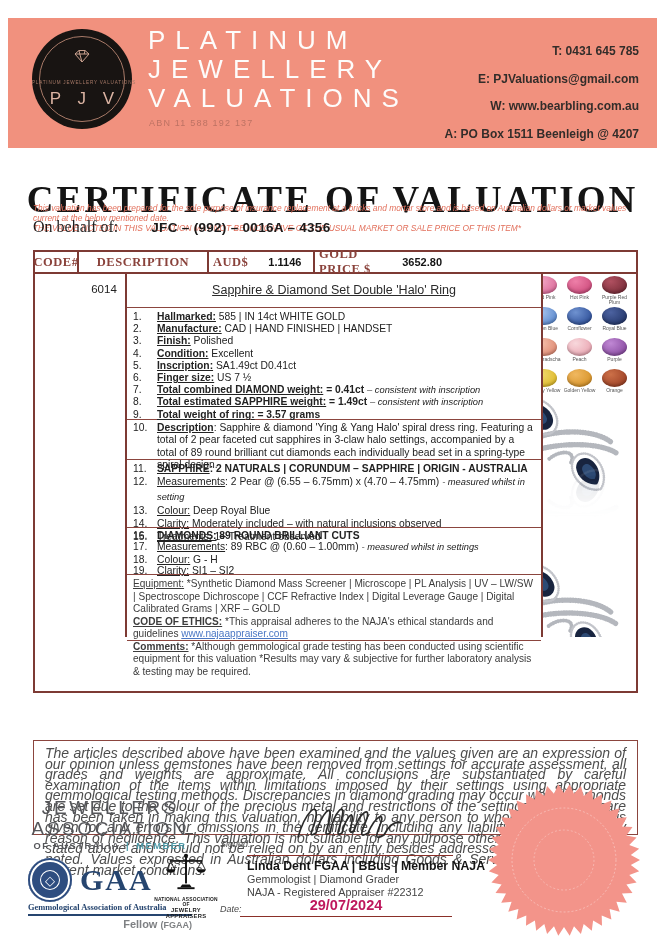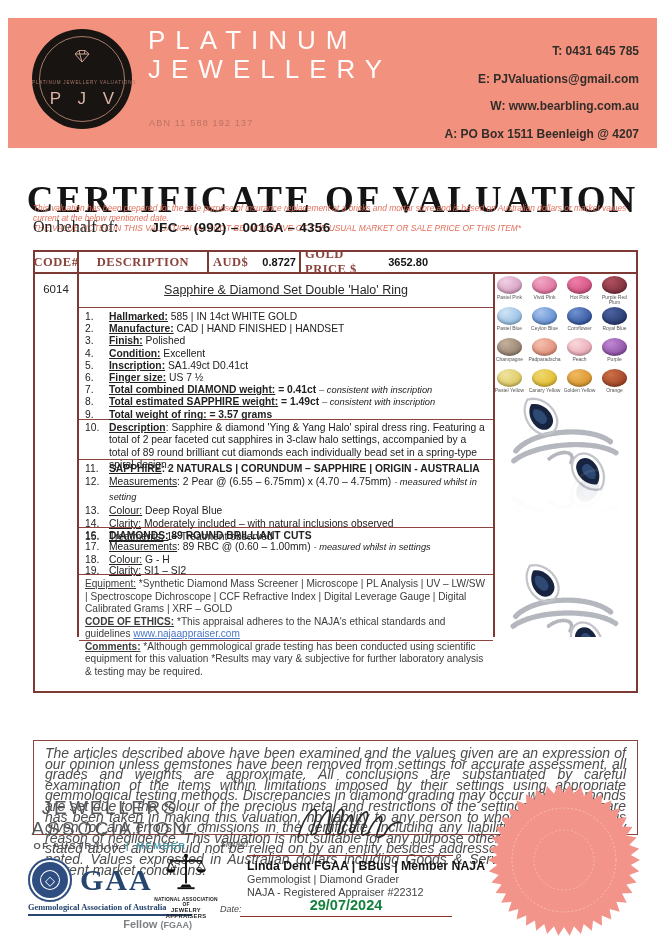--- a/index.html
+++ b/index.html
@@ -32,25 +32,25 @@
   
   .vtable{position:absolute;left:33px;top:250px;width:605px;height:443px;border:2px solid #7d3a34;
         box-sizing:border-box;}
   .vt-head{display:flex;height:22px;border-bottom:2px solid #7d3a34;box-sizing:border-box;
         font-family:"Liberation Serif",serif;color:#8a423b;font-weight:700;}
   .vt-head>div{border-right:2px solid #7d3a34;box-sizing:border-box;display:flex;align-items:center;
         padding:0 4px;font-size:12.5px;letter-spacing:.5px;}
   .vt-head>div:last-child{border-right:none;}
   .hc-code{width:44px;justify-content:center;text-align:right;}
   .hc-desc{width:130px;justify-content:center;letter-spacing:1px;}
-  .hc-aud{width:92px;gap:14px;}
+  .hc-aud{width:106px;gap:20px;}
   .hc-gold{width:131px;gap:4px;}
   .hc-value{flex:1;justify-content:center;letter-spacing:1px;}
   .hval{font-family:"Liberation Sans",sans-serif;color:#141414;font-weight:700;font-size:11px;letter-spacing:0;}
-  .vt-body{display:flex;height:363px;}
+  .vt-body{display:flex;height:363px;padding-left:48px;}
   .code-col{width:44px;border-right:2px solid #7d3a34;box-sizing:border-box;text-align:center;
         padding-top:9px;font-size:11.5px;color:#222;}
   .desc-col{width:416px;border-right:2px solid #7d3a34;box-sizing:border-box;}
   .value-col{flex:1;position:relative;overflow:hidden;}
   .sub{border-bottom:1px solid #8b453e;box-sizing:border-box;padding:1px 6px 0 6px;}
   .t-title{height:34px;text-align:center;padding-top:9px;font-size:12.5px;color:#2a2a2a;}
   .t-title span{text-decoration:underline;}
   .grp1{height:112px;padding-top:3px;}
   .grp10{height:40px;padding-top:2px;}
   .grp11{height:68px;padding-top:2px;}
@@ -97,21 +97,21 @@
   .jaa3{margin-top:2px;font-size:9.3px;letter-spacing:1.5px;font-weight:700;}
   .jaa3 .member{color:#4f9aa8;}
   .jaa3 .sep{color:#4f9aa8;padding:0 2px;}
   .signed-label,.date-label{position:absolute;left:220px;font-size:9px;font-style:italic;color:#4a4a4a;}
   .signed-label{top:839px;}
   .date-label{top:904px;}
   .sig-svg{position:absolute;left:252px;top:793px;}
   .sig-line{position:absolute;left:247px;top:855px;width:206px;border-bottom:1.5px solid #8b2f28;}
   .date-line{position:absolute;left:240px;top:916px;width:212px;border-bottom:1.5px solid #8b2f28;}
   .date-value{position:absolute;left:240px;top:897px;width:212px;text-align:center;font-weight:700;
-        font-size:14.5px;color:#15803d;}
+        font-size:14.5px;color:#be185d;}
   .namebox{position:absolute;left:247px;top:859px;color:#454545;}
   .n1{font-size:12.3px;font-weight:700;color:#141414;line-height:14px;}
   .n2,.n3{font-size:10.8px;line-height:12.5px;}
   .gaa{position:absolute;left:28px;top:858px;width:164px;}
   .gaa-row{display:flex;align-items:center;}
   .gaa-seal{width:44px;height:44px;border-radius:50%;background:#2e4d80;flex-shrink:0;
         display:flex;align-items:center;justify-content:center;box-shadow:inset 0 0 0 2px #2e4d80, inset 0 0 0 4px #fff, inset 0 0 0 12px #2e4d80, inset 0 0 0 13px #fff;}
   .gaa-seal span{color:#fff;font-size:13px;}
   .gaa-acr{font-family:"Liberation Serif",serif;font-weight:700;font-size:30px;color:#26456f;
         letter-spacing:2px;margin-left:8px;}
@@ -156,20 +156,21 @@
         <svg width="22" height="15" viewBox="0 0 22 15">
             <path d="M4,5 L8,1.5 L14,1.5 L18,5 L11,13 Z M4,5 L18,5 M8,1.5 L8.8,5 L11,13 M14,1.5 L13.2,5" fill="none" stroke="#c9a08e" stroke-width="1"></path>
           </svg>
       </div>
       <div class="logo-brand">PLATINUM JEWELLERY VALUATIONS</div>
       <div class="logo-initials">P J V</div>
     </div>
     <div class="hdr-title">
       <div>PLATINUM</div>
       <div>JEWELLERY</div>
+      <div>VALUATIONS</div>
     </div>
     <div class="abn">ABN 11 588 192 137</div>
     <div class="contact" id="contact-lines">
         <div>T: 0431 645 785</div>
         <div>E: PJValuations@gmail.com</div>
         <div>W: www.bearbling.com.au</div>
         <div>A: PO Box 1511 Beenleigh @ 4207</div>
       </div>
   </header>
 
@@ -182,21 +183,21 @@
     <span>On behalf of:</span>
     <span class="val">JFC – (992) – 0016A – 4356</span>
   </div>
 
   <div class="vtable">
     <div class="vt-head">
       <div class="hc-code">CODE#</div>
       <div class="hc-desc">DESCRIPTION</div>
       <div class="hc-aud">
         <span>AUD$</span>
-        <span class="hval">0.8727</span>
+        <span class="hval">1.1146</span>
       </div>
       <div class="hc-gold">
         <span>GOLD PRICE $</span>
         <span class="hval">3652.80</span>
       </div>
     </div>
     <div class="vt-body">
       <div class="code-col">6014</div>
       <div class="desc-col">
         <div class="sub t-title"><span>Sapphire &amp; Diamond Set Double 'Halo' Ring</span></div>

